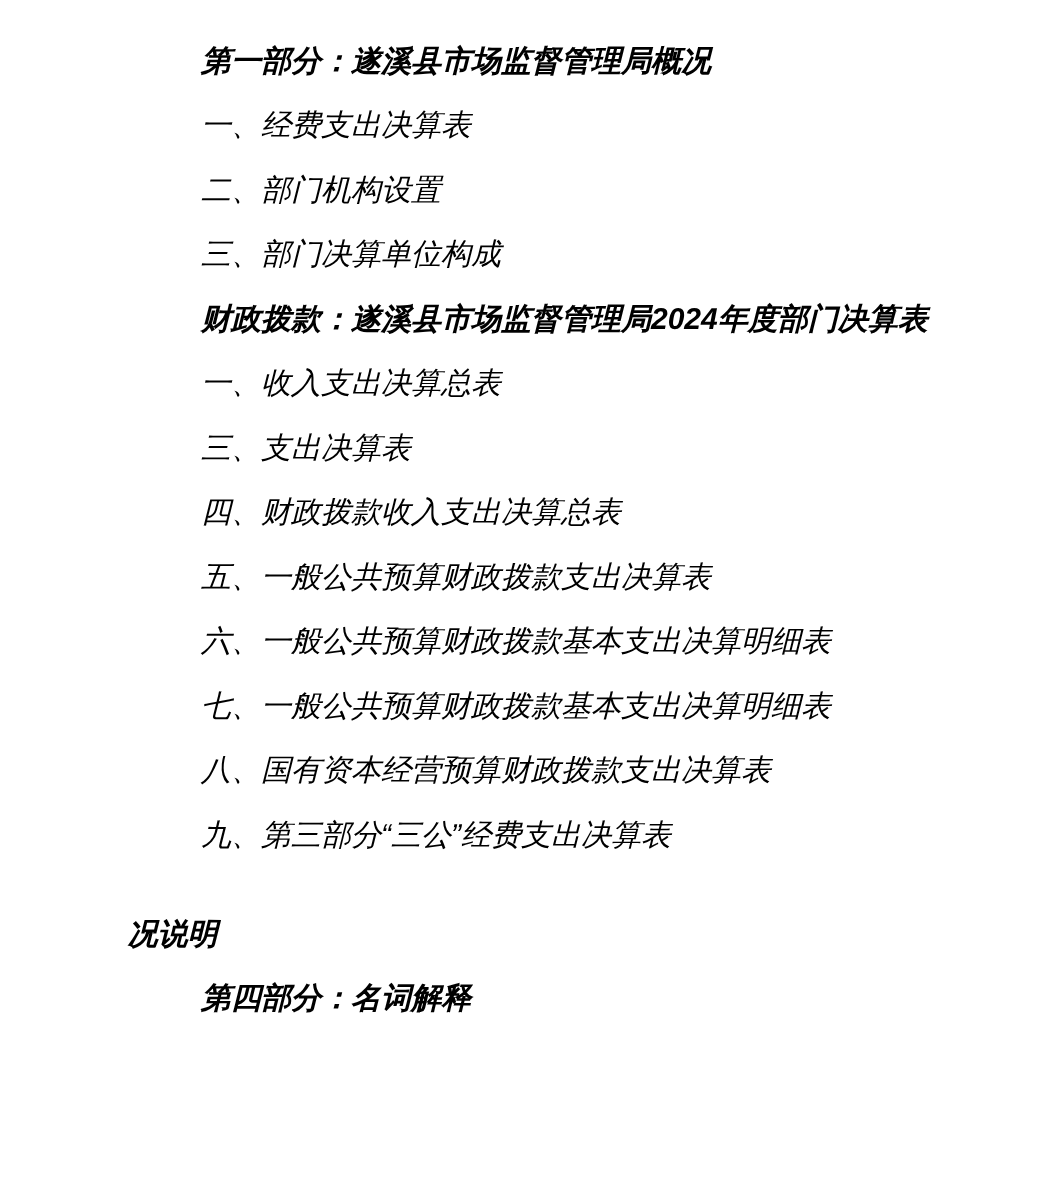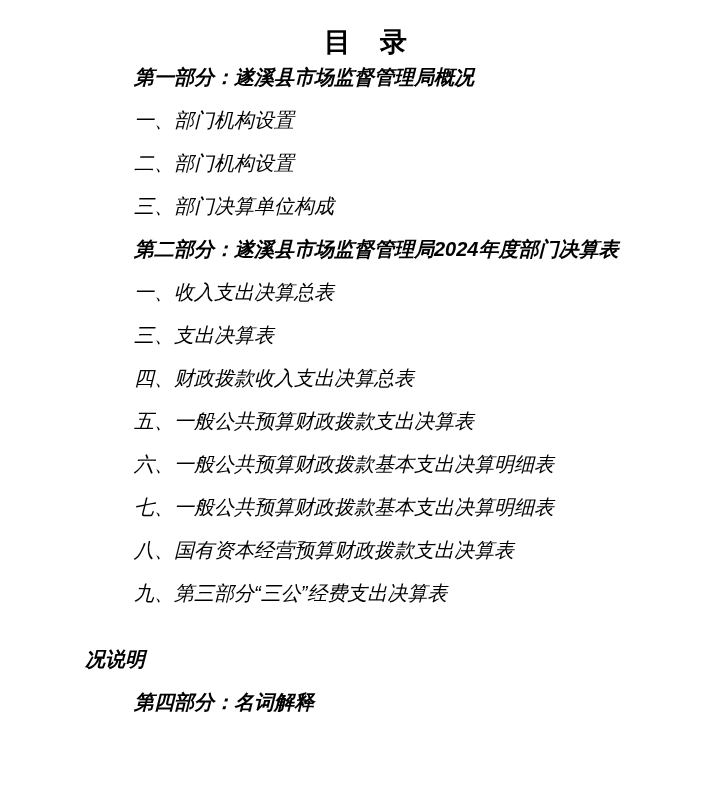--- a/index.html
+++ b/index.html
@@ -40,29 +40,28 @@
     font-weight: bold;
   }
   p.entry .line { white-space: nowrap; }
 </style>
 </head>
 <body>
 
 <div class="page">
   <div class="content">
 
-    <h1 class="doc-title">目　录</h1>
 
     <div class="toc">
       <p class="entry bold">第一部分：遂溪县市场监督管理局概况</p>
-      <p class="entry">一、部门机构设置</p>
+      <p class="entry">一、经费支出决算表</p>
       <p class="entry">二、部门机构设置</p>
       <p class="entry">三、部门决算单位构成</p>
 
-      <p class="entry bold">第二部分：遂溪县市场监督管理局2024年度部门决算表</p>
+      <p class="entry bold">财政拨款：遂溪县市场监督管理局2024年度部门决算表</p>
       <p class="entry">一、收入支出决算总表</p>
       <p class="entry">三、支出决算表</p>
       <p class="entry">四、财政拨款收入支出决算总表</p>
       <p class="entry">五、一般公共预算财政拨款支出决算表</p>
       <p class="entry">六、一般公共预算财政拨款基本支出决算明细表</p>
       <p class="entry">七、一般公共预算财政拨款基本支出决算明细表</p>
       <p class="entry">八、国有资本经营预算财政拨款支出决算表</p>
       <p class="entry">九、第三部分“三公”经费支出决算表</p>
 
       <p class="entry bold"><br><span class="line">况说明</span></p>

